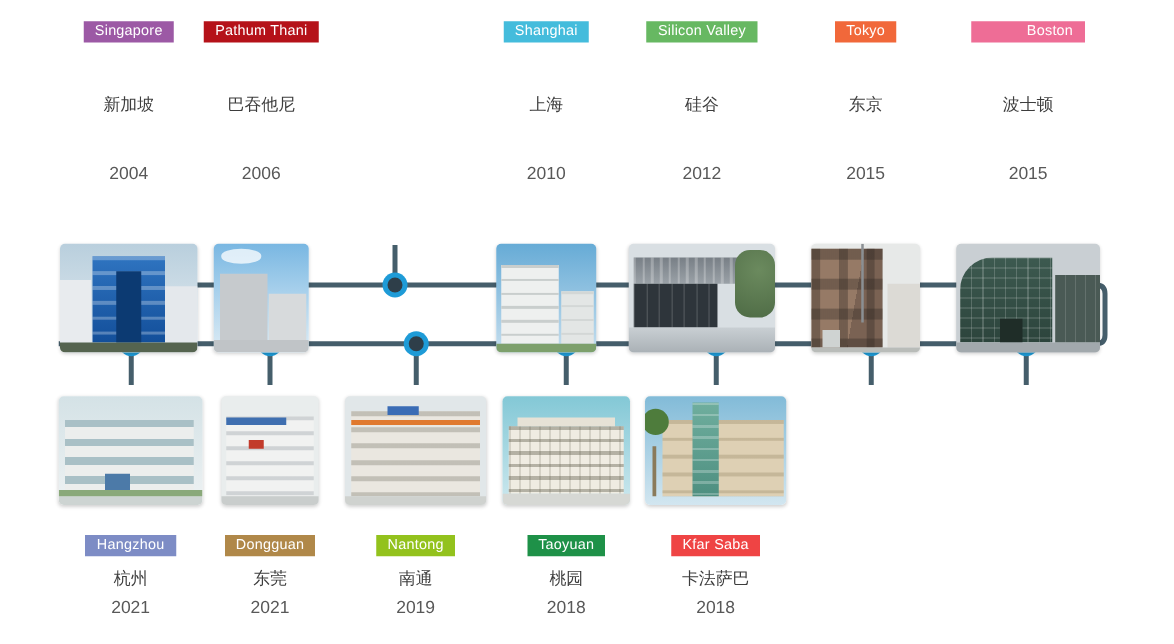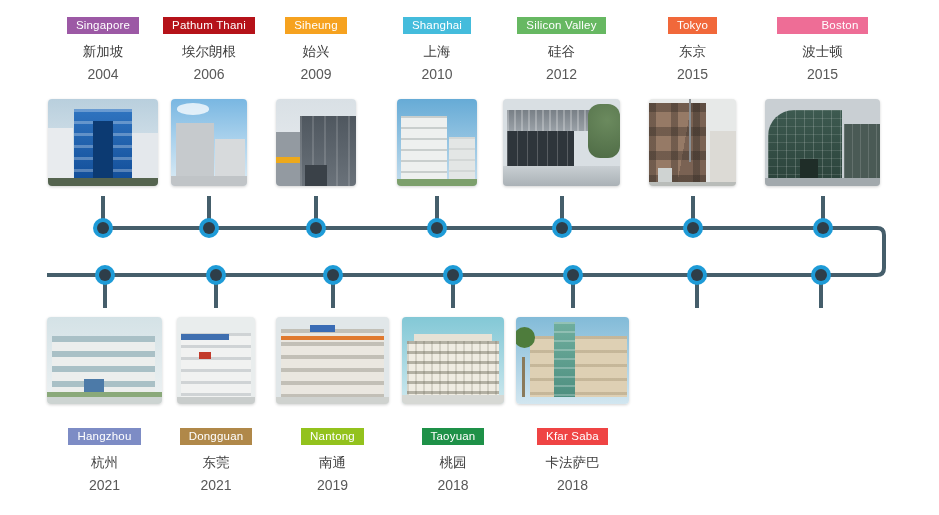--- a/index.html
+++ b/index.html
@@ -2,21 +2,21 @@
 <html><head>
 <meta charset="utf-8">
 <style>
   html,body{margin:0;padding:0;background:#fff;}
   .stage{
     position:relative;width:939px;height:515px;background:#ffffff;overflow:hidden;
     font-family:"Liberation Sans","DejaVu Sans",sans-serif;
   }
   svg.timeline{position:absolute;left:0;top:0;z-index:1;}
   .col{position:absolute;z-index:2;display:flex;flex-direction:column;align-items:center;}
-  .colT{top:17px;}
+  .colT{top:17px;gap:32px;}
   .colB{top:317px;}
   .badge{
     display:inline-block;padding:1px 9px 2px;font-size:11.5px;line-height:14px;
     color:#ffffff;white-space:nowrap;letter-spacing:.2px;
   }
   .cn{margin-top:9px;font-size:13.5px;line-height:17px;color:#3d3d3d;text-align:right;}
   .year{margin-top:5px;font-size:14px;line-height:18px;color:#585858;}
   .colT .photo{margin-top:16px;}
   .colB .badge{margin-top:24px;}
   .photo{
@@ -231,41 +231,30 @@
     <div class="photo p1">
       <i class="i1"></i>
         <i class="i2"></i>
         <i class="i3"></i>
         <i class="i4"></i>
     </div>
   </div>
 
   <div class="col colT" style="left:171px;width:76px">
     <span class="badge" style="background-color: rgb(181, 18, 25);">Pathum Thani</span>
-    <div class="cn">埃尔朗根</div>
+    <div class="cn">巴吞他尼</div>
     <div class="year">2006</div>
     <div class="photo p2">
       <i class="i4"></i>
         <i class="i1"></i>
         <i class="i2"></i>
         <i class="i3"></i>
     </div>
   </div>
 
-  <div class="col colT" style="left:276px;width:80px">
-    <span class="badge" style="background-color: rgb(246, 162, 31);">Siheung</span>
-    <div class="cn">始兴</div>
-    <div class="year">2009</div>
-    <div class="photo p3">
-      <i class="i1"></i>
-        <i class="i2"></i>
-        <i class="i3"></i>
-        <i class="i4"></i>
-    </div>
-  </div>
 
   <div class="col colT" style="left:397px;width:80px">
     <span class="badge" style="background-color: rgb(68, 188, 220);">Shanghai</span>
     <div class="cn">上海</div>
     <div class="year">2010</div>
     <div class="photo p4">
       <i class="i1"></i>
         <i class="i2"></i>
         <i class="i3"></i>
     </div>

